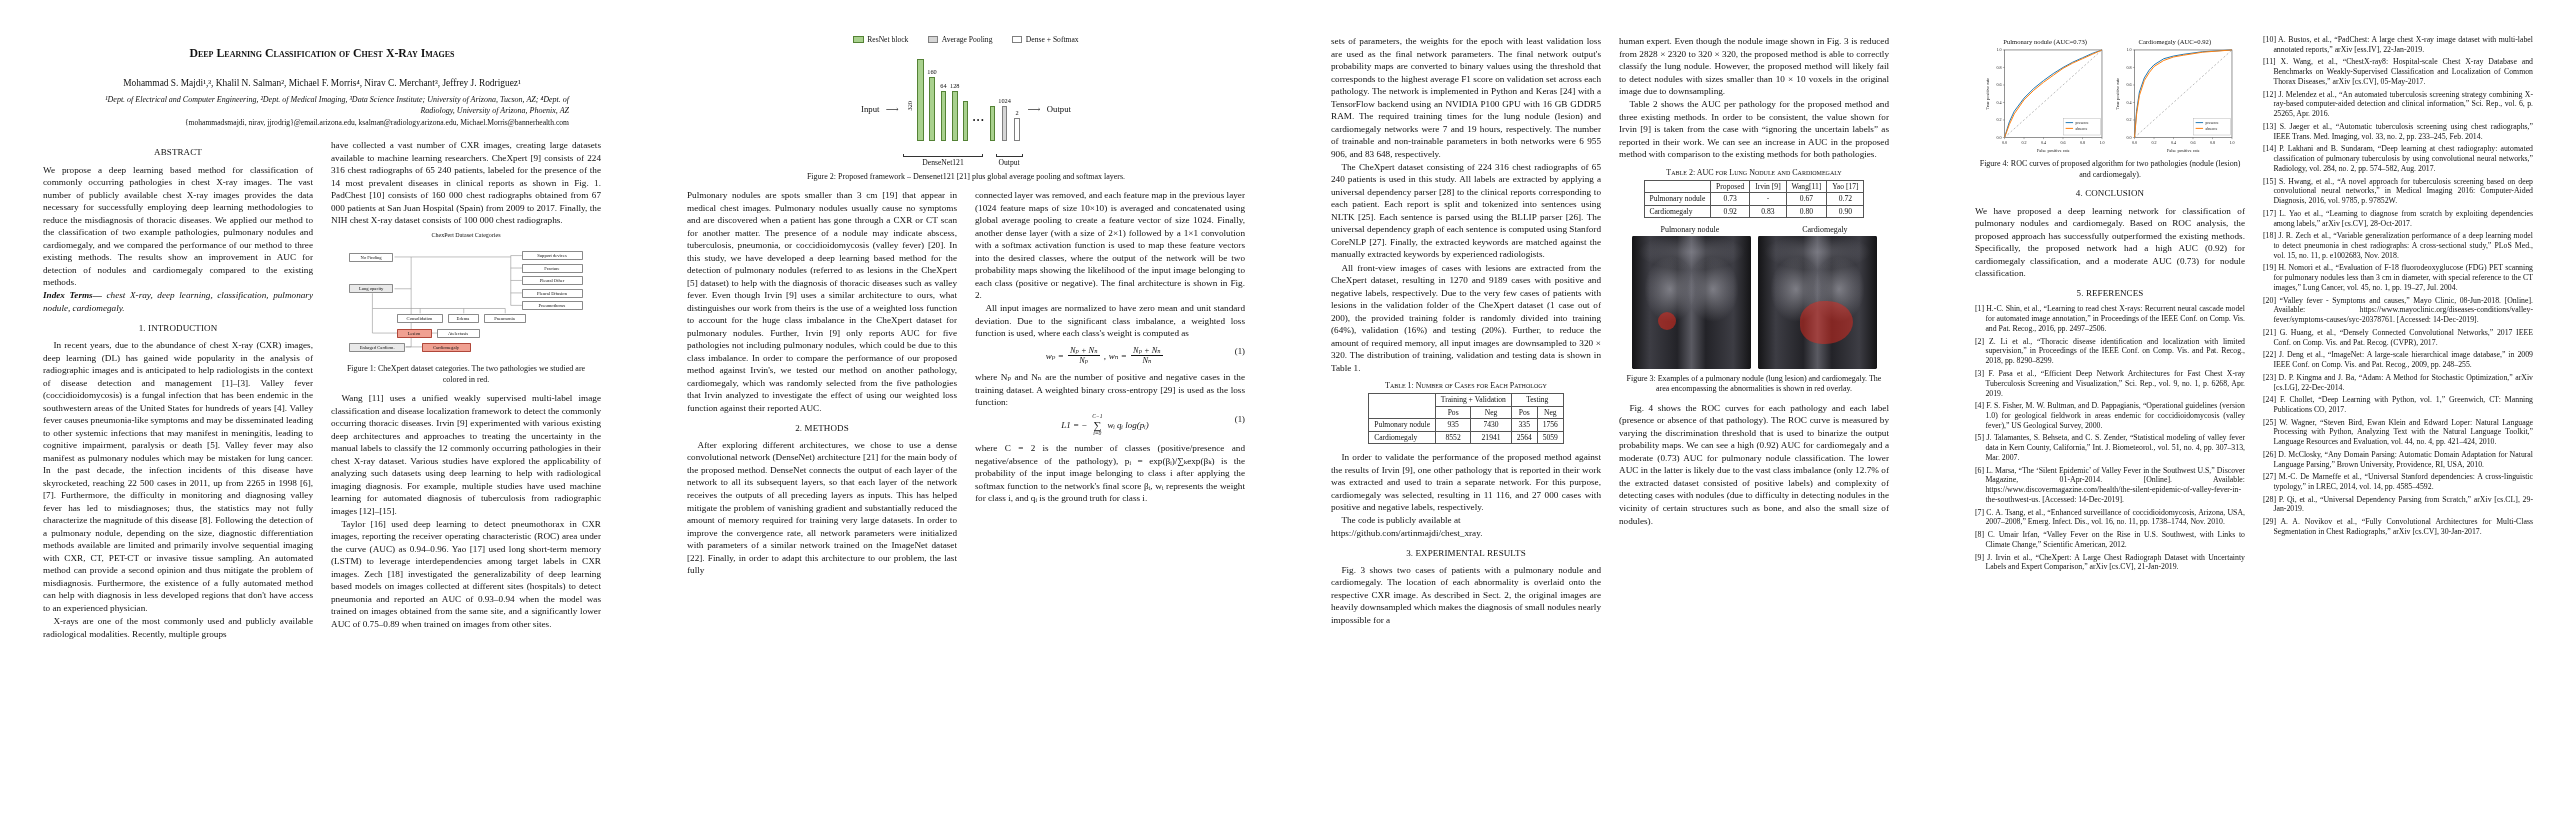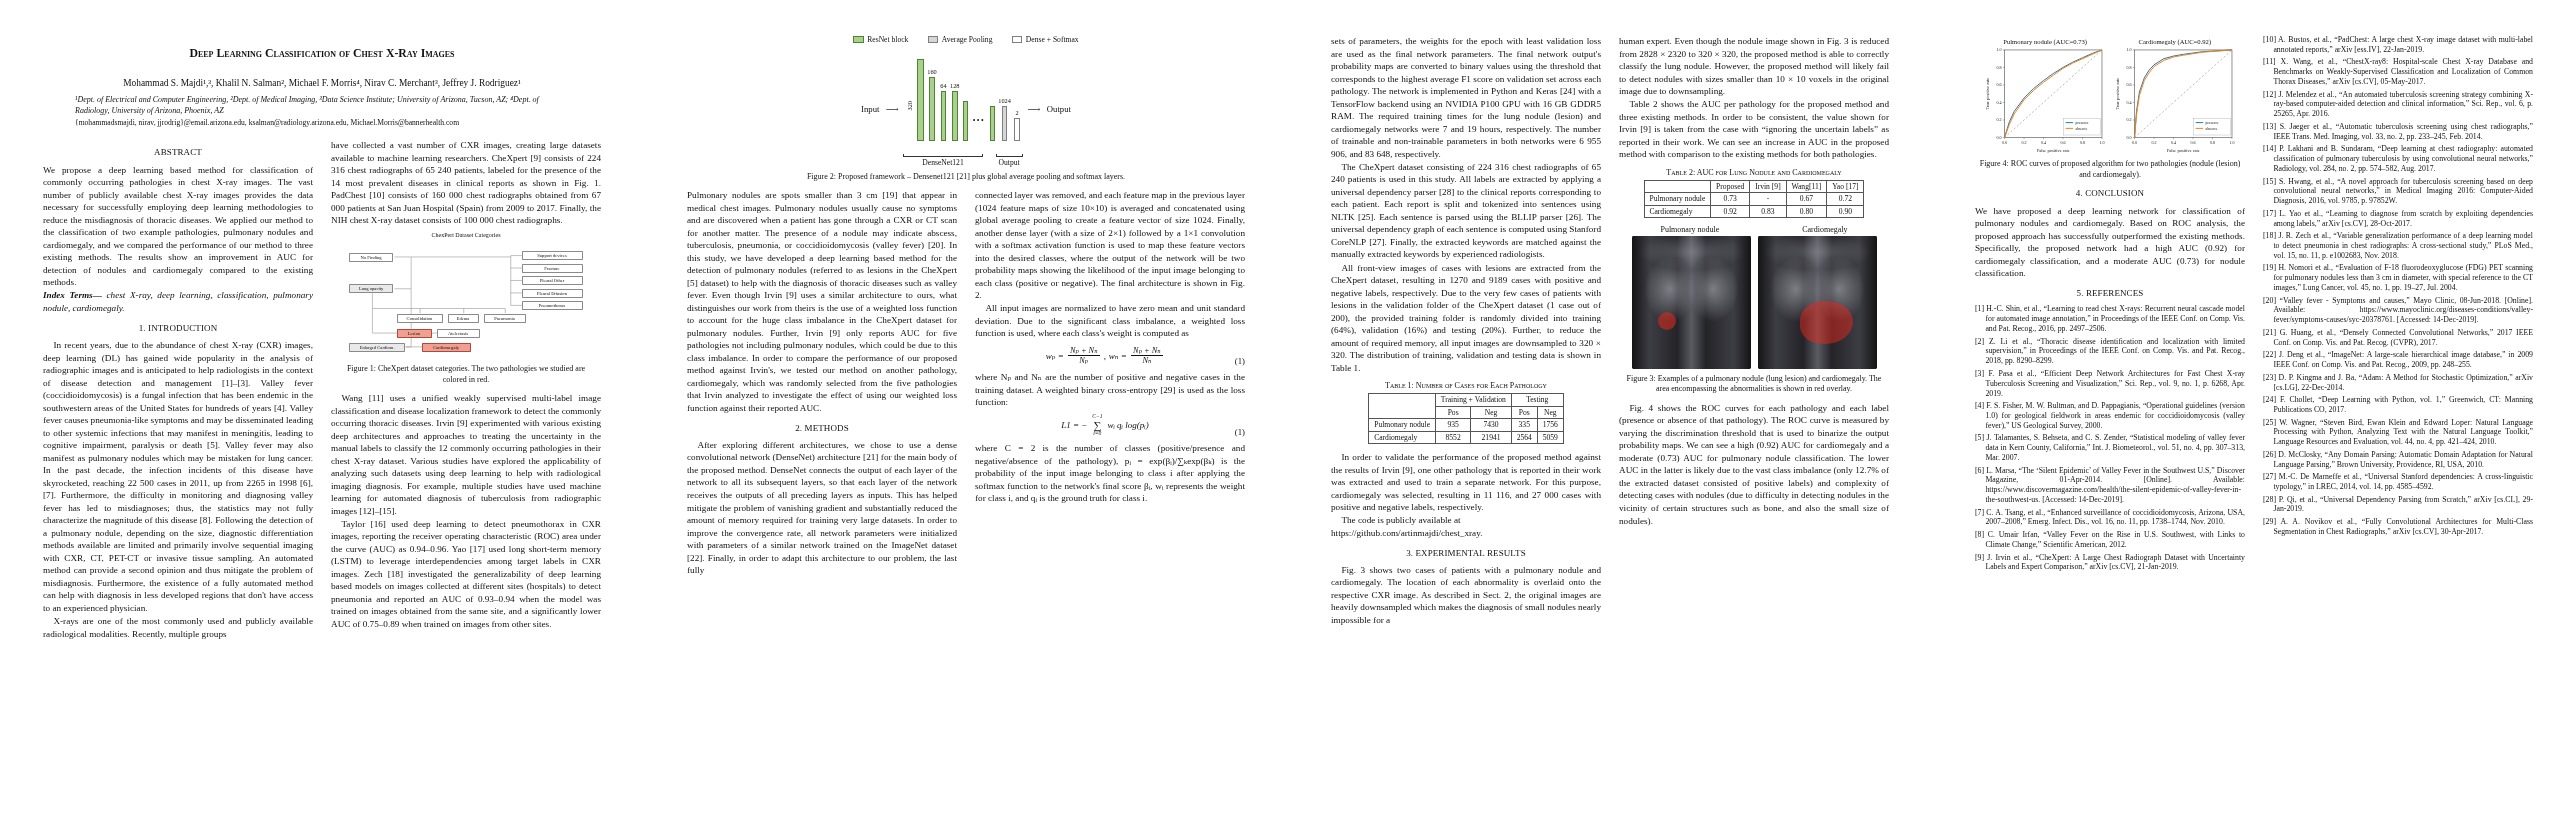--- a/index.html
+++ b/index.html
@@ -7,21 +7,21 @@
 html,body{background:#fff}
 body{width:2576px;height:834px;display:flex;overflow:hidden;color:#111;
      font-family:"Liberation Serif","DejaVu Serif",serif}
 .sheet-row{display:flex;width:100%;height:100%}
 .page{width:644px;height:834px;flex:0 0 644px;padding:35px 43px 18px;overflow:hidden;background:#fff;position:relative}
 .cols{display:flex;gap:18px;align-items:flex-start}
 .col{flex:1 1 0;min-width:0}
 
 .paper-title{font-size:11.8px;font-weight:bold;text-align:center;font-variant:small-caps;margin:11px 18px 16.7px}
 .authors{font-size:9.4px;text-align:center;margin-bottom:7.6px}
-.affil{font-size:8px;font-style:italic;text-align:left;margin:0 32px 2.1px;line-height:1.3}
+.affil{font-size:8px;font-style:italic;text-align:right;margin:0 32px 2.1px;line-height:1.3}
 .emails{font-size:7.6px;font-style:normal;margin-bottom:11px}
 
 .sec-heading{font-size:9px;font-weight:normal;text-align:center;margin:8.3px 0 6.3px;letter-spacing:0.1px}
 .para{font-size:9.2px;line-height:1.36;text-align:justify;text-indent:10.4px}
 .para+.para{margin-top:0.7px}
 .noindent{text-indent:0}
 .index-terms{font-style:italic;margin-top:6.3px}
 .it-label{font-weight:bold}
 
 .caption{font-size:8px;line-height:1.3;text-align:center;margin:4.9px 4.2px 7px}
@@ -61,21 +61,21 @@
 .bar.sw-white{border-color:#7f7f7f}
 .fig2-dots{align-self:flex-end;font-size:7.6px;letter-spacing:1.4px;margin:0 1.4px;padding-bottom:16.7px}
 .braces-row{display:flex;margin-top:13px;gap:13px}
 .brace{display:flex;flex-direction:column;align-items:center}
 .brace-line{display:block;width:100%;height:2.8px;border-bottom:0.8px solid #333;border-left:0.8px solid #333;border-right:0.8px solid #333}
 .brace-label{font-size:7.6px;margin-top:0.7px}
 .brace.b1{flex:1 1 70%}
 .brace.b2{flex:1 1 24%}
 
 
-.equation{display:flex;align-items:flex-end;margin:5.6px 0;font-size:9px;font-style:italic}
+.equation{display:flex;align-items:flex-start;margin:5.6px 0;font-size:9px;font-style:italic}
 .eq-body{flex:1;display:flex;justify-content:center;align-items:center;gap:2.8px}
 .eq-tag{font-style:normal;font-size:8.7px}
 .frac{display:inline-flex;flex-direction:column;text-align:center;font-size:8.3px;line-height:1.15;margin:0 1.4px}
 .frac .num{border-bottom:0.7px solid #111;padding:0 2.1px}
 .sum{display:inline-flex;flex-direction:column;align-items:center;line-height:1;margin:0 2.1px}
 .sum-top,.sum-bot{font-size:5.6px}
 .sum-sigma{font-size:11px;font-style:normal}
 
 
 .fig3{margin:2.8px 0 1.4px}
@@ -518,20 +518,20 @@
             <div class="ref">[19] H. Nomori et al., “Evaluation of F-18 fluorodeoxyglucose (FDG) PET scanning for pulmonary nodules less than 3 cm in diameter, with special reference to the CT images,” Lung Cancer, vol. 45, no. 1, pp. 19–27, Jul. 2004.</div>
             <div class="ref">[20] “Valley fever - Symptoms and causes,” Mayo Clinic, 08-Jun-2018. [Online]. Available: https://www.mayoclinic.org/diseases-conditions/valley-fever/symptoms-causes/syc-20378761. [Accessed: 14-Dec-2019].</div>
             <div class="ref">[21] G. Huang, et al., “Densely Connected Convolutional Networks,” 2017 IEEE Conf. on Comp. Vis. and Pat. Recog. (CVPR), 2017.</div>
             <div class="ref">[22] J. Deng et al., “ImageNet: A large-scale hierarchical image database,” in 2009 IEEE Conf. on Comp. Vis. and Pat. Recog., 2009, pp. 248–255.</div>
             <div class="ref">[23] D. P. Kingma and J. Ba, “Adam: A Method for Stochastic Optimization,” arXiv [cs.LG], 22-Dec-2014.</div>
             <div class="ref">[24] F. Chollet, “Deep Learning with Python, vol. 1,” Greenwich, CT: Manning Publications CO, 2017.</div>
             <div class="ref">[25] W. Wagner, “Steven Bird, Ewan Klein and Edward Loper: Natural Language Processing with Python, Analyzing Text with the Natural Language Toolkit,” Language Resources and Evaluation, vol. 44, no. 4, pp. 421–424, 2010.</div>
             <div class="ref">[26] D. McClosky, “Any Domain Parsing: Automatic Domain Adaptation for Natural Language Parsing,” Brown University, Providence, RI, USA, 2010.</div>
             <div class="ref">[27] M.-C. De Marneffe et al., “Universal Stanford dependencies: A cross-linguistic typology,” in LREC, 2014, vol. 14, pp. 4585–4592.</div>
             <div class="ref">[28] P. Qi, et al., “Universal Dependency Parsing from Scratch,” arXiv [cs.CL], 29-Jan-2019.</div>
-            <div class="ref">[29] A. A. Novikov et al., “Fully Convolutional Architectures for Multi-Class Segmentation in Chest Radiographs,” arXiv [cs.CV], 30-Apr-2017.</div>
+            <div class="ref">[29] A. A. Novikov et al., “Fully Convolutional Architectures for Multi-Class Segmentation in Chest Radiographs,” arXiv [cs.CV], 30-Jan-2017.</div>
           </div>
       </div>
     </div>
   </section>
 
 </main>
 
 
 </body></html>

